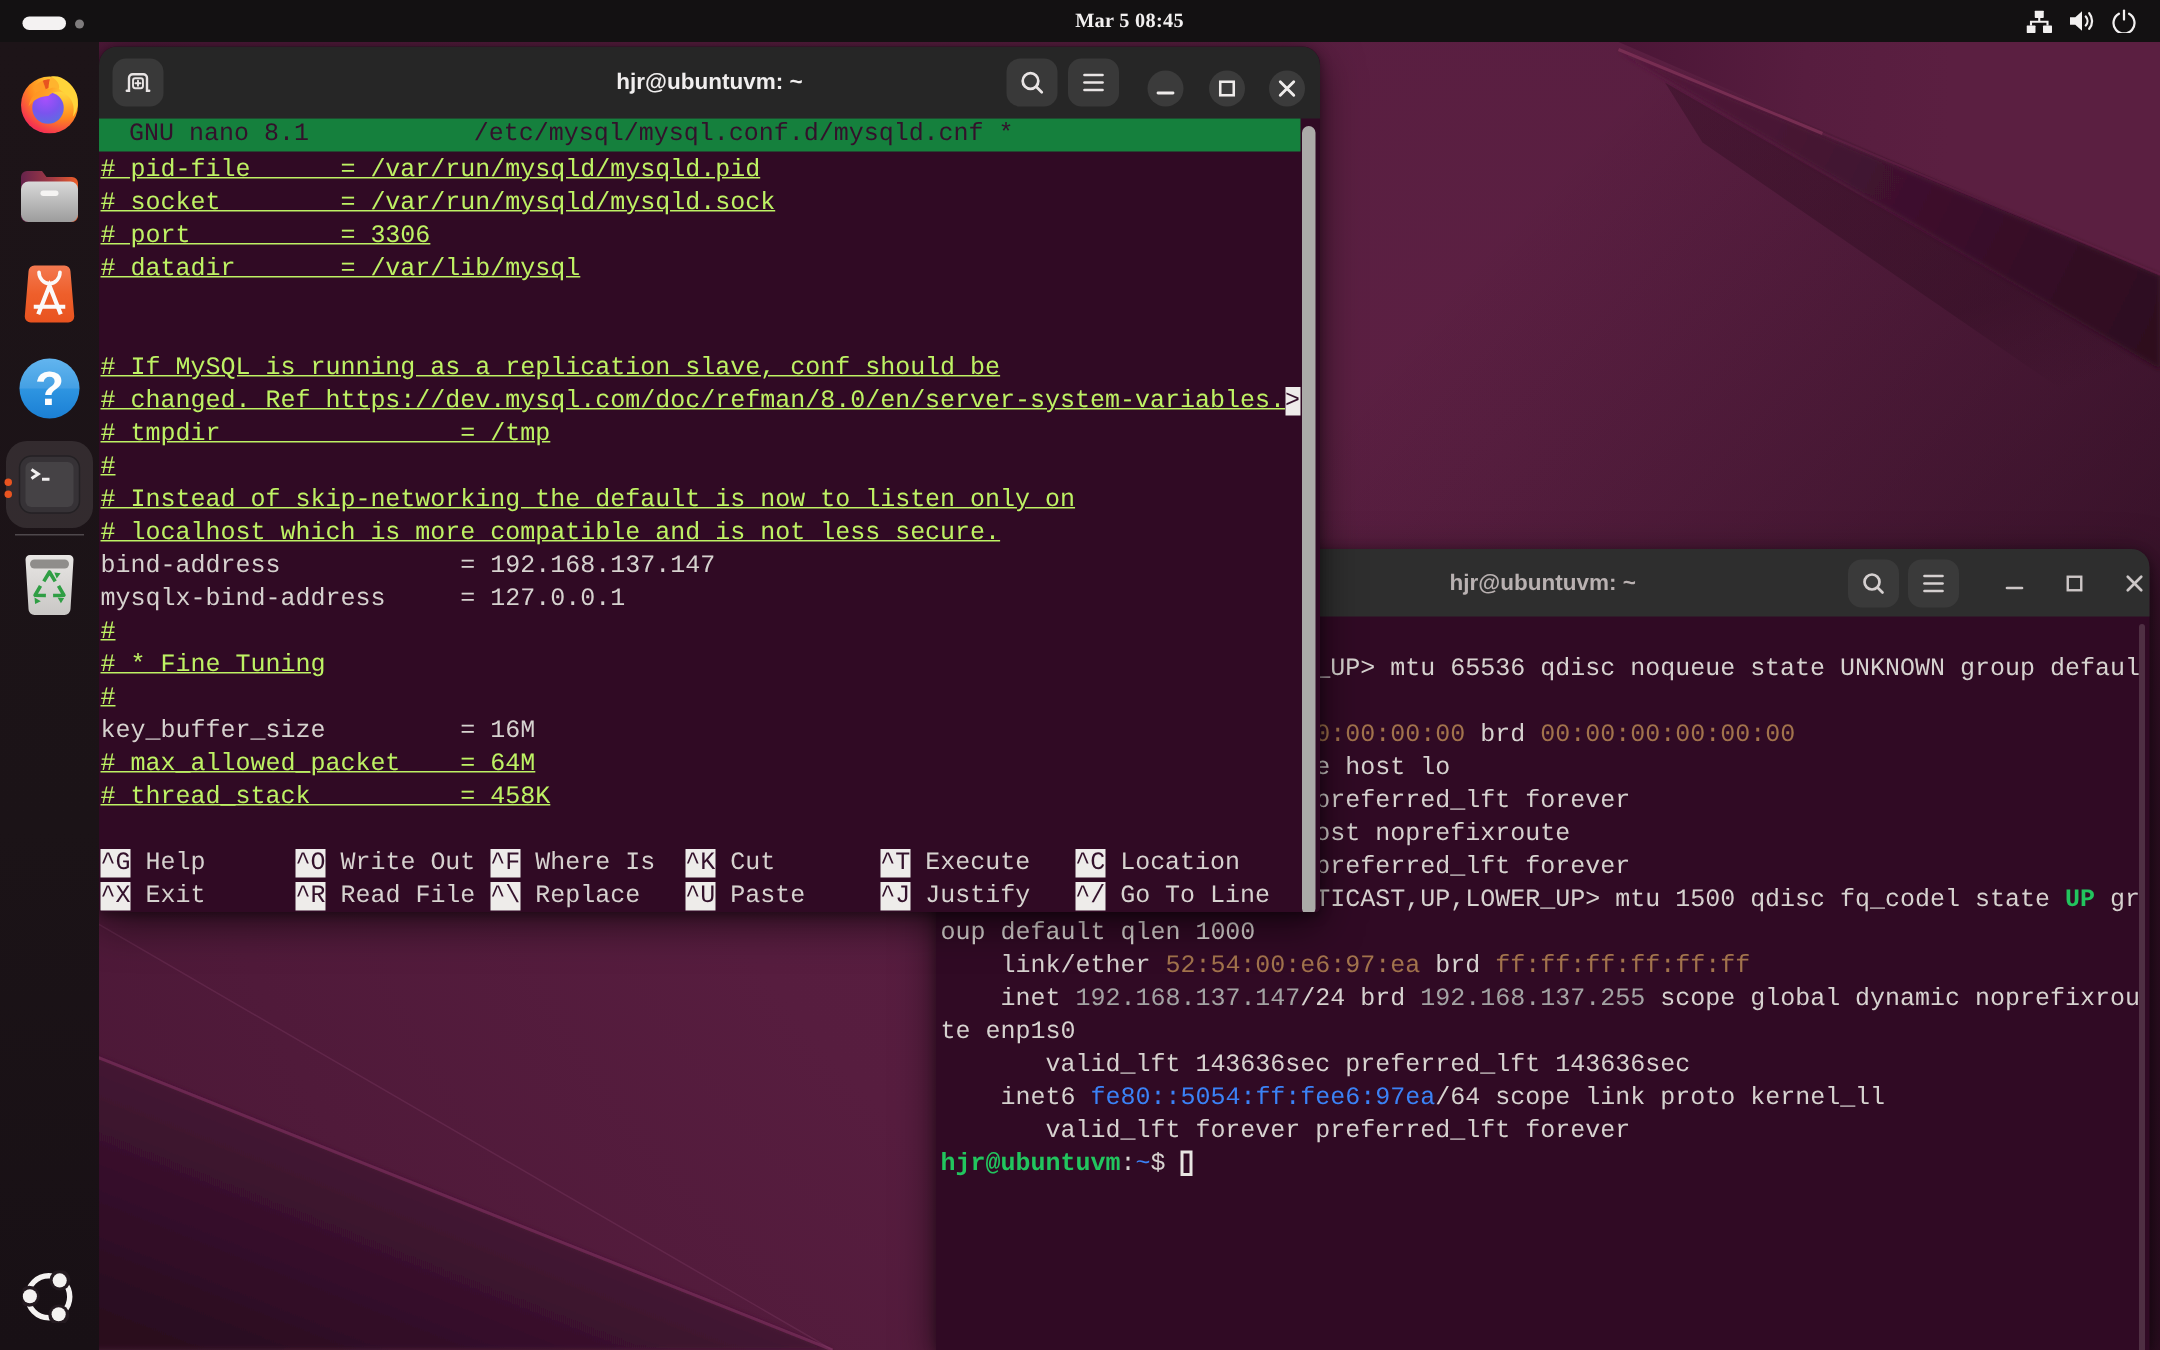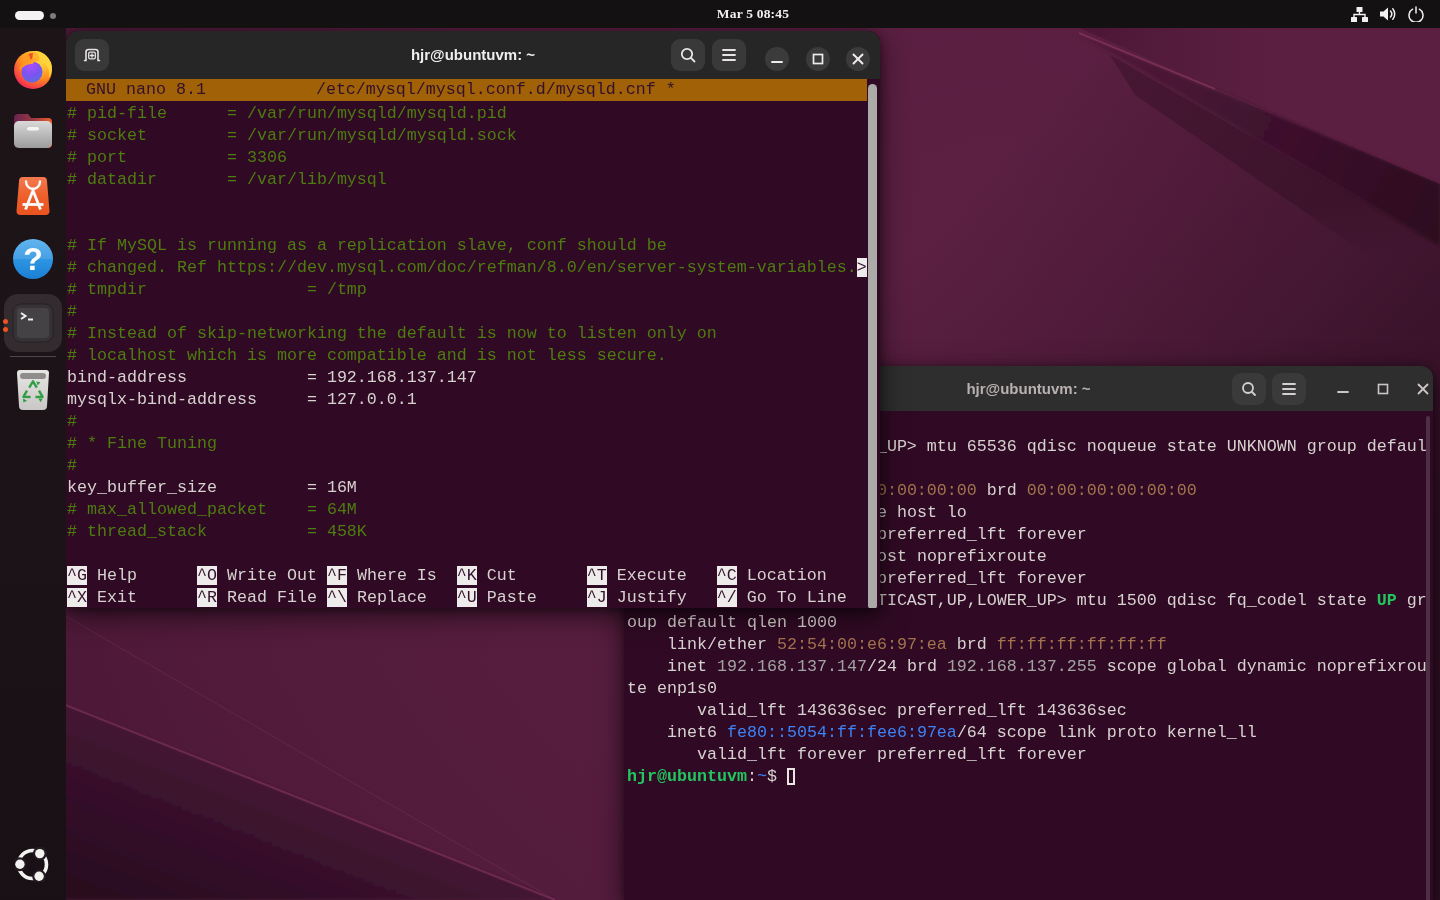--- a/index.html
+++ b/index.html
@@ -22,24 +22,24 @@
 
 .win{position:absolute;box-shadow:0 8px 28px rgba(0,0,0,.55),0 2px 8px rgba(0,0,0,.4);}
 .hbar{position:absolute;left:0;top:0;width:100%;}
 .term{font-family:"Liberation Mono",monospace;font-size:16.66px;line-height:22px;margin:0;color:#d6d2cf;position:absolute;white-space:pre;}
 
 #win1{left:66px;top:31px;width:814px;height:577px;background:#300a24;border-radius:12px 12px 3px 3px;overflow:hidden;}
 #hbar1{height:48px;background:#262626;border-radius:12px 12px 0 0;}
 #title1{position:absolute;left:0;top:0;width:100%;height:48px;line-height:48px;text-align:center;color:#f0eeee;font-size:15px;font-weight:700;}
 .sqbtn{position:absolute;top:8px;width:34px;height:32px;background:#393939;border-radius:9px;}
 .cbtn{position:absolute;top:16px;width:24px;height:24px;background:#3b3b3b;border-radius:12px;}
-#nanohdr{position:absolute;left:0px;top:48px;width:801px;height:22px;background:#a16207;}
+#nanohdr{position:absolute;left:0px;top:48px;width:801px;height:22px;background:#15803d;}
 #nanohdr pre{font-family:"Liberation Mono",monospace;font-size:16.66px;line-height:22px;margin:0;color:#33112b;}
 #t1{left:1px;top:72px;}
-.c{color:#4d7c0f;}
+.c{color:#bef264;text-decoration:underline;}
 .inv{background:#eeecea;color:#33112b;}
 #sb1{position:absolute;left:802px;top:53px;width:9px;height:526px;background:#abaaa8;border-radius:5px;}
 
 #win2{left:624px;top:366px;width:809px;height:534px;background:#300a24;border-radius:12px 12px 0 0;}
 #hbar2{height:45px;background:#2e2e2e;border-radius:12px 12px 0 0;}
 #title2{position:absolute;left:0;top:0;width:100%;height:45px;line-height:45px;text-align:center;color:#b9b1b1;font-size:15px;font-weight:700;}
 #t2{left:3px;top:48px;}
 .y{color:#a2734c;}
 .m{color:#a3a3a3;}
 .bl{color:#3b82f6;}

